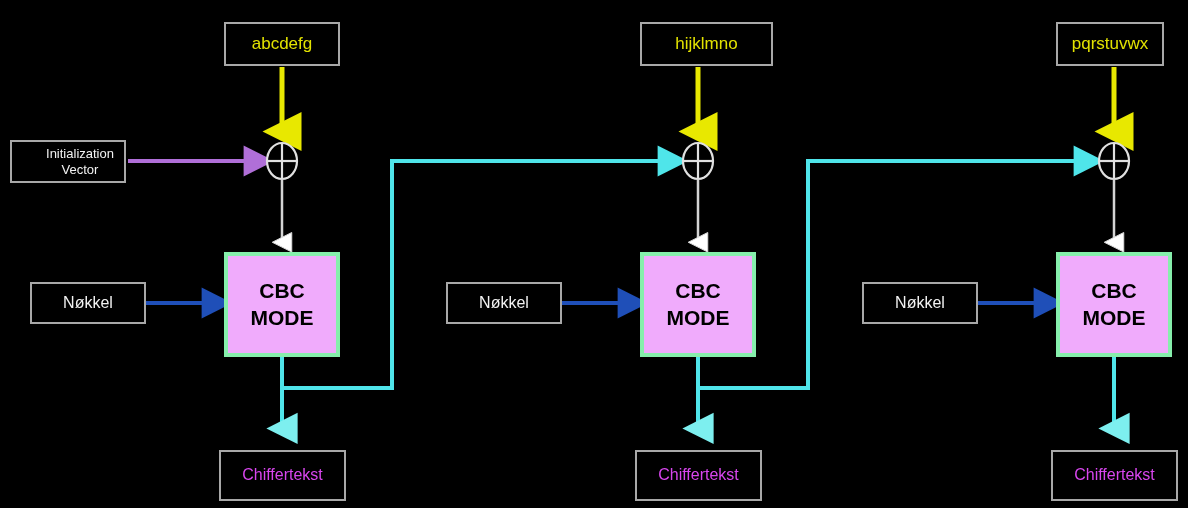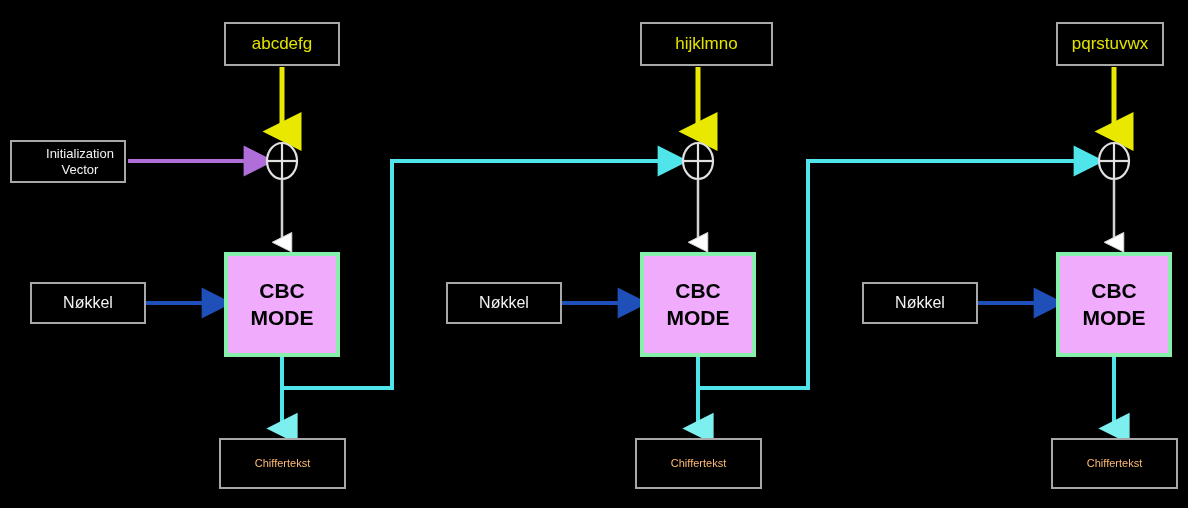--- a/index.html
+++ b/index.html
@@ -47,22 +47,23 @@
     font-size: 13px;
     white-space: pre-line;
     padding-left: 24px;
   }
   .node.key-node {
     color: #f2f2f2;
     font-size: 16px;
     margin-left: 20px;
   }
   .node.cipher-node {
-    color: #fdba74;
-    font-size: 11px;
+    color: #d946ef;
+    font-size: 16px;
+    margin-top: 12px;
   }
   .node.cbc-node {
     background: #f0abfc;
     border: 4px solid #86efac;
     color: #000000;
     font-size: 21px;
     font-weight: bold;
     white-space: pre-line;
     line-height: 1.25;
   }

